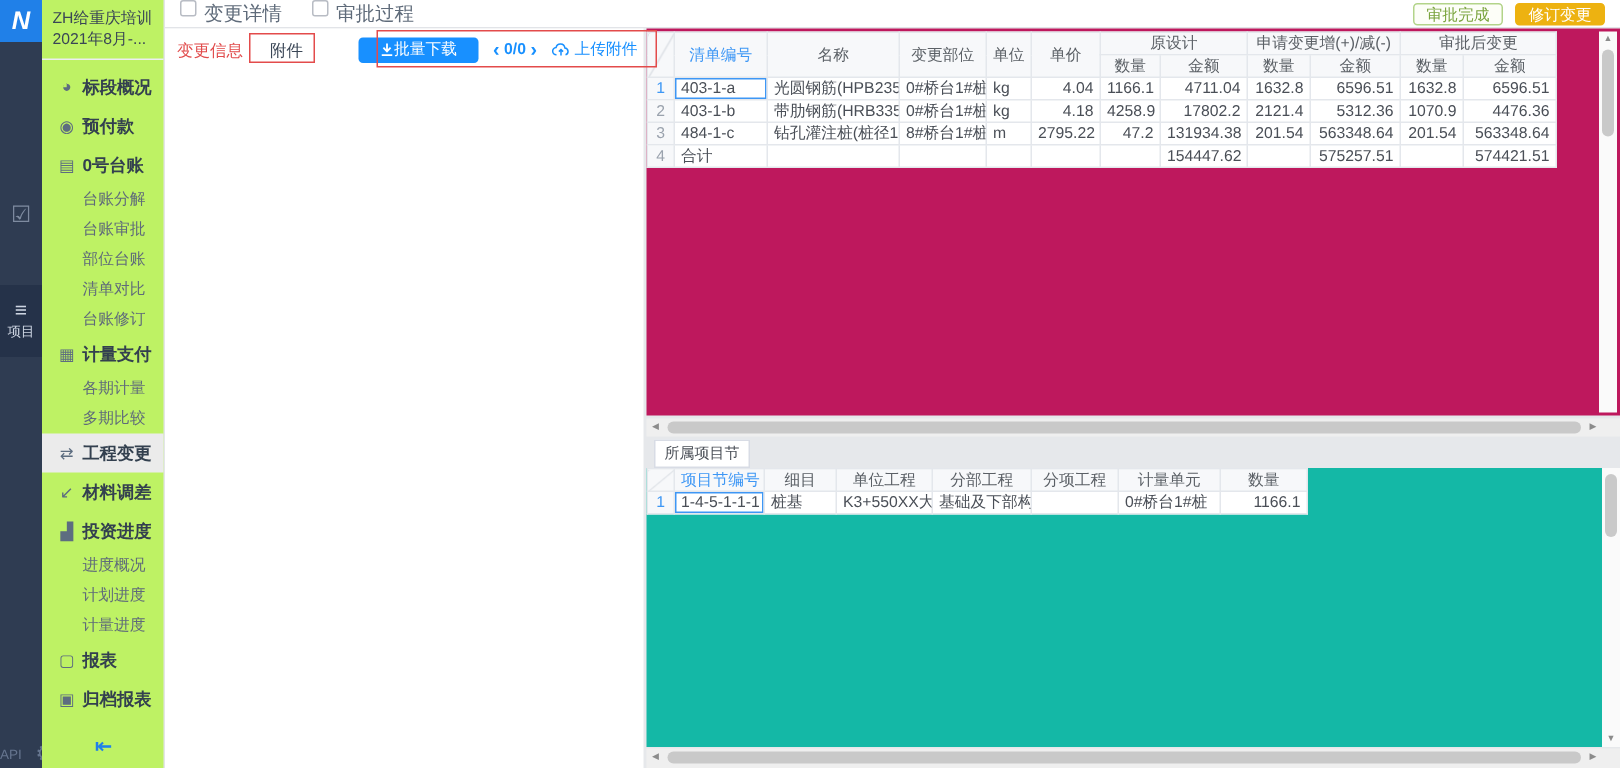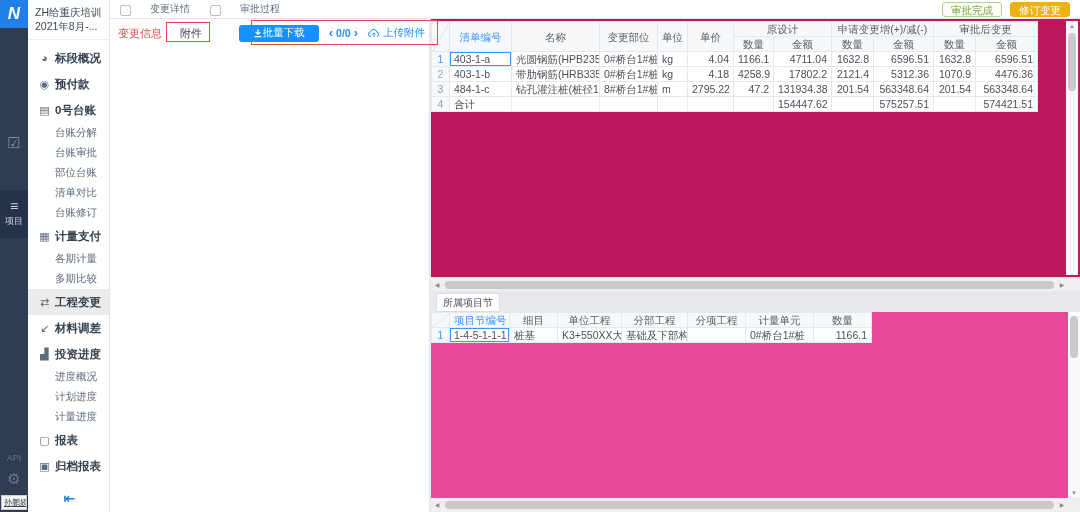--- a/index.html
+++ b/index.html
@@ -6,40 +6,40 @@
   body { font-family:"Liberation Sans","DejaVu Sans",sans-serif; }
   .stage { position:relative; width:1080px; height:512px; background:#e6e8eb; display:flex; overflow:hidden; }
 
   
   .rail { width:28px; background:#2f3c52; display:flex; flex-direction:column; align-items:center; position:relative; flex:0 0 28px; }
   .logo { width:28px; height:28px; background:#2080e8; color:#fff; display:flex; align-items:center; justify-content:center; font-weight:bold; font-size:17px; font-style:italic; }
   .rail-check { margin-top:106px; color:#7e8ba0; font-size:15px; cursor:pointer; }
   .rail-item { margin-top:38px; width:28px; padding:10px 0; background:#253249; color:#cdd5e2; display:flex; flex-direction:column; align-items:center; gap:3px; }
   .rail-item .menu-glyph { font-size:14px; line-height:12px; }
   .rail-item .rail-label { font-size:9px; }
-  .rail-bottom { position:absolute; bottom:2px; left:0; width:28px; display:flex; flex-direction:column; align-items:center; gap:9px; }
+  .rail-bottom { position:absolute; bottom:2px; left:0; width:28px; display:flex; flex-direction:row; align-items:center; gap:9px; }
   .api-label { color:#66758f; font-size:9px; }
   .gear-icon { color:#66758f; font-size:15px; line-height:14px; }
   .user-badge { background:#f4f5f7; border:1px solid #c9ccd2; color:#3a3f46; font-size:8px; padding:1px 2px; max-width:26px; white-space:nowrap; overflow:hidden;text-decoration:underline; }
 
   
-  .sidebar { width:82px; flex:0 0 82px; background:#ffffff; border-right:1px solid #e3e5e9; display:flex; flex-direction:column; position:relative; }
+  .sidebar { width:82px; flex:0 0 82px; background:#bef264; border-right:1px solid #e3e5e9; display:flex; flex-direction:column; position:relative; }
   .proj-title { padding:5px 6px 6px 7px; border-bottom:1px solid #eceef1; color:#3a4656; font-size:10.5px; line-height:14px; }
   .menu { padding-top:5px; }
   .mi { display:flex; align-items:center; cursor:pointer; }
   .mi.top { height:26px; padding-left:10px; font-size:11.5px; font-weight:700; color:#33404f; }
   .mi.top .ico { font-size:11px; color:#5d6d80; margin-right:4px; font-weight:400; width:13px; text-align:center; }
   .mi.sub { height:20px; padding-left:27px; font-size:10.5px; color:#5f6b7a; }
   .mi.active { background:#ebebeb; }
   .collapse { position:absolute; bottom:6px; left:0; width:82px; text-align:center; color:#2080e8; font-size:14px; font-weight:bold; cursor:pointer; }
 
   
   .content { flex:1; position:relative; background:#e6e8eb; }
   .topbar { height:19px; background:#fff; border-bottom:1px solid #e2e4e8; display:flex; align-items:center; padding-left:10px; gap:20px; }
-  .cb-wrap { display:flex; align-items:flex-end; gap:19px; font-size:10px; color:#5f6b7a; cursor:pointer; }
+  .cb-wrap { display:flex; align-items:flex-start; gap:5px; font-size:13px; color:#5f6b7a; cursor:pointer; }
   .cb { width:11px; height:11px; border:1px solid #b8bcc4; border-radius:2px; background:#fff; display:inline-block; }
   .topbar-right { margin-left:auto; margin-right:10px; display:flex; gap:8px; }
   .btn-green { background:#fdfef8; border:1px solid #b3d48a; color:#79a33c; font-size:10.5px; border-radius:3px; padding:1px 8px; height:15px; line-height:12px; cursor:pointer; }
   .btn-yellow { background:#edb211; border:1px solid #edb211; color:#fff; font-size:10.5px; border-radius:3px; padding:1px 8px; height:15px; line-height:12px; cursor:pointer; }
 
   
   .attach-panel { position:absolute; left:0; top:19px; width:319px; bottom:0; background:#fff; }
   .tabs-row { height:26px; display:flex; align-items:center; padding:2px 2px 0 8px; }
   .tab-red { color:#e14b4b; font-size:11px; cursor:pointer; }
   .tab-plain { color:#3a4656; font-size:11px; margin-left:18px; cursor:pointer; }
@@ -67,21 +67,21 @@
   .vscroll { position:absolute; width:12px; background:#fafafa; }
   .vscroll .sbar-arrow { position:absolute; left:0; width:12px; text-align:center; color:#8b8b8b; font-size:6px; line-height:10px; cursor:pointer; }
   .vthumb { position:absolute; left:2px; width:8px; background:#c9c9c9; border-radius:4px; cursor:pointer; }
   .top-vscroll { right:2px; top:2px; height:254px; }
   .bottom-vscroll { right:0; top:0; bottom:0; }
   .hscroll { position:absolute; left:0; right:0; height:12px; background:#efefef; }
   .hscroll .sbar-arrow { position:absolute; top:0; width:12px; text-align:center; color:#8b8b8b; font-size:6px; line-height:12px; cursor:pointer; }
   .hthumb { position:absolute; top:2px; height:8px; background:#c9c9c9; border-radius:4px; left:14px; right:26px; cursor:pointer; }
   .mid-hscroll { top:260px; }
   .node-tab { position:absolute; top:274px; left:5px; width:64px; height:19px; background:#fff; border:1px solid #d8dce5; font-size:10px; color:#4a4f57; text-align:center; line-height:17px; cursor:pointer; }
-  .node-area { position:absolute; top:293px; left:0; right:0; bottom:14px; background:#ec4899; overflow:hidden; }
+  .node-area { position:absolute; top:293px; left:0; right:0; bottom:14px; background:#14b8a6; overflow:hidden; }
   .node-grid { position:absolute; left:0; top:0; width:440px; }
   .gray-fill { position:absolute; left:0; right:12px; top:34px; bottom:0; background:#f1f2f4; }
   .bottom-hscroll { bottom:0; height:13px; }
 
   
   .watermark { position:absolute; right:14px; bottom:12px; display:flex; align-items:center; gap:10px; opacity:.97; }
   .wm-text { color:#fff; font-size:29px; font-weight:600; letter-spacing:4px; text-shadow:1px 2px 2px rgba(130,130,130,.55); }
 
   
   .anno { position:absolute; border:1px solid #e34b4b; z-index:40; pointer-events:none; }

